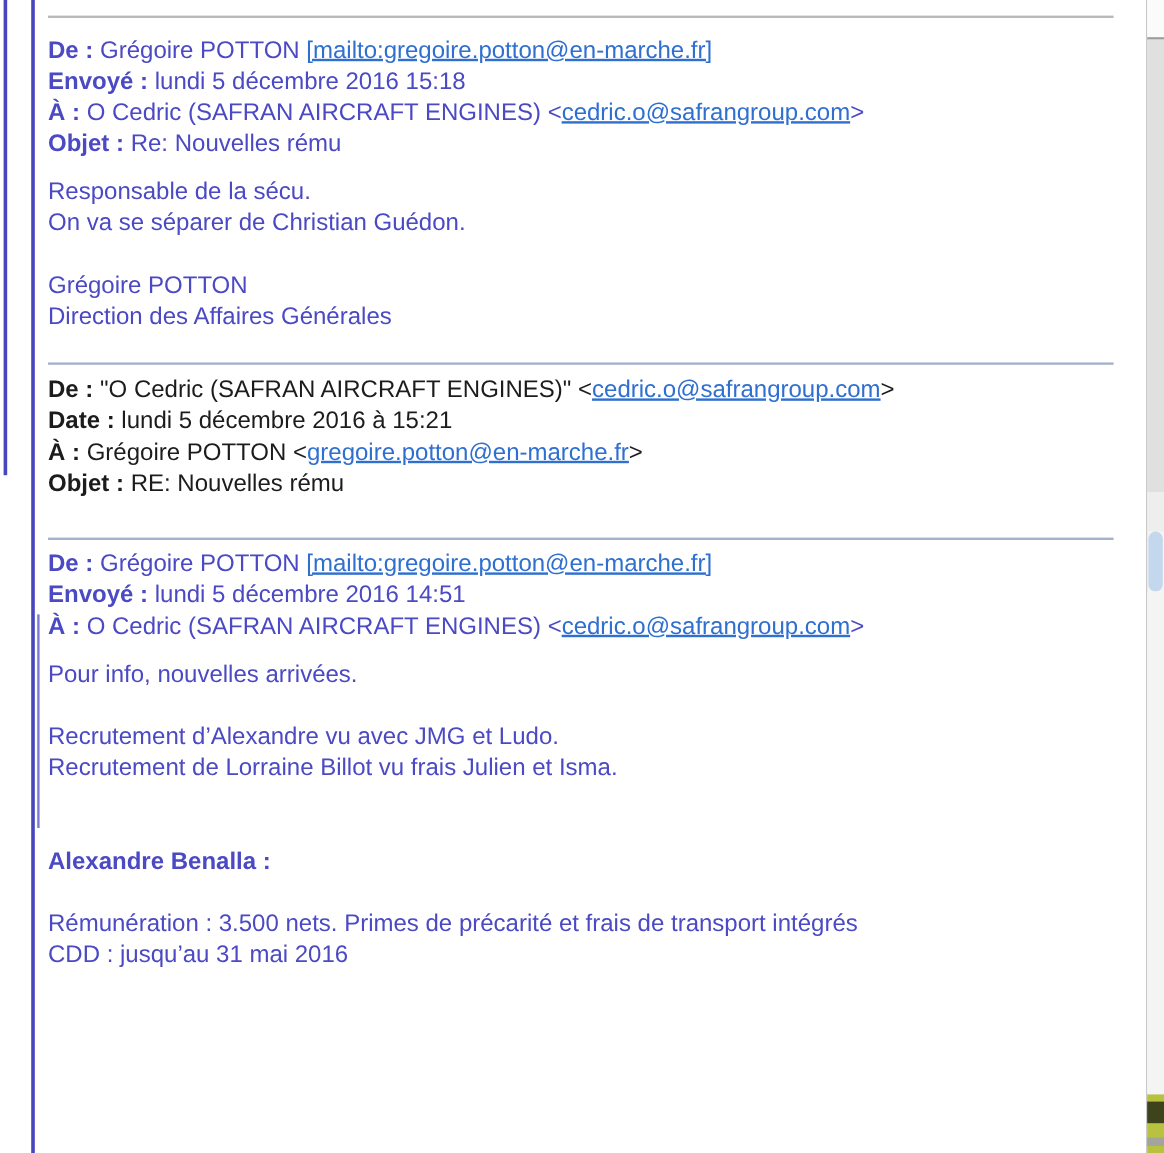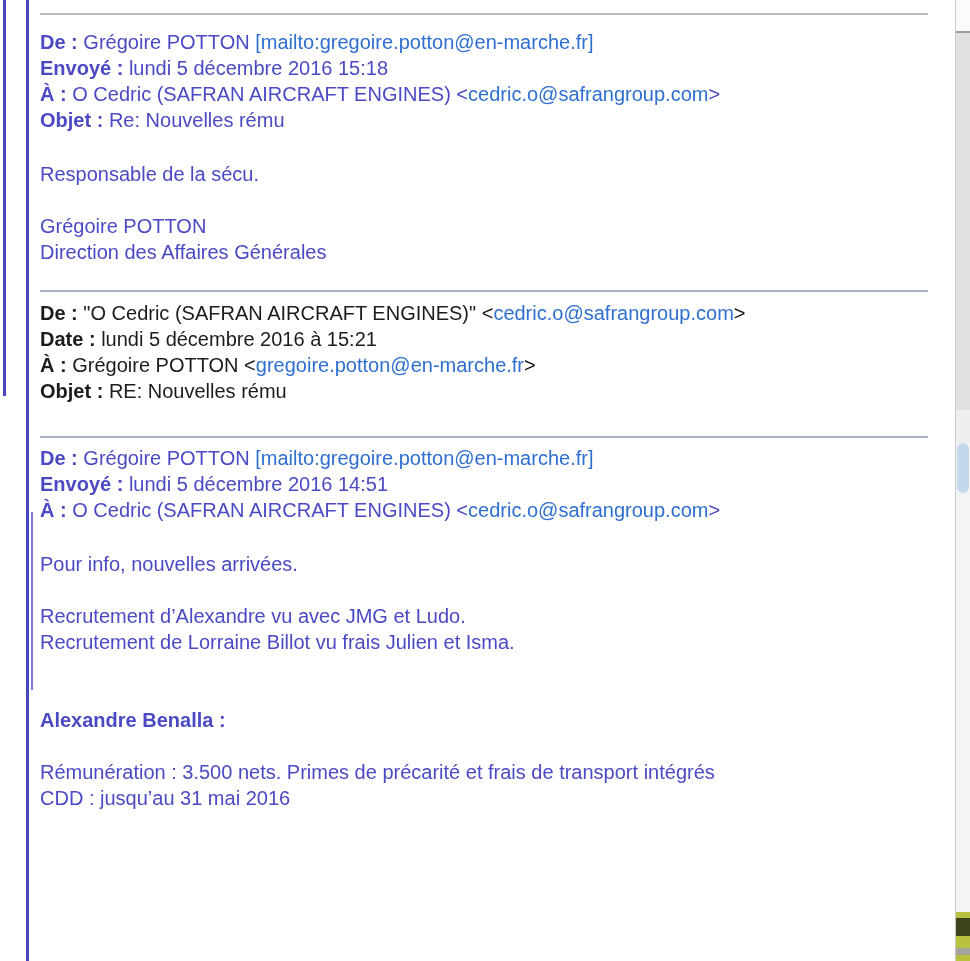--- a/index.html
+++ b/index.html
@@ -12,31 +12,31 @@
   html,body{margin:0;padding:0;}
   body{
     width:970px;height:961px;background:#ffffff;position:relative;overflow:hidden;
     font-family:"Liberation Sans",sans-serif;
   }
   .content{position:absolute;left:40px;top:0;width:888px;}
   .ln{height:26px;line-height:26px;font-size:20px;white-space:pre;color:var(--quote-purple);}
   .lbl{font-weight:bold;}
   .hdr-purple .lbl,.hdr-purple .pre,.hdr-purple .post{color:var(--quote-purple);}
   .hdr-black .ln,.hdr-black .lbl,.hdr-black .pre,.hdr-black .post{color:var(--header-black);}
-  .lnk{color:var(--link-blue);cursor:pointer;text-align:center;}
+  .lnk{color:var(--link-blue);text-decoration:underline;cursor:pointer;text-align:center;}
   .steel{color:var(--body-steel-blue);}
   .b{font-weight:bold;}
   .rule{height:0;border-top:2px solid #b9b9b9;}
   .rule1{margin-top:13px;}
   .rule2{margin-top:25px;border-top-color:#a6b2cc;}
   .rule3{margin-top:32px;border-top-color:#a6b2cc;}
   .hdr1{margin-top:14px;}
   .hdr2{margin-top:8px;}
   .hdr3{margin-top:7px;}
-  .bodyblock{margin-top:28px;}
+  .bodyblock{margin-top:14px;}
   .vline{position:absolute;background:var(--quote-border);}
   .vline-a{left:3px;top:0;width:3px;height:396px;}
   .vline-b{left:26px;top:0;width:3px;height:961px;}
   .vline-c{left:31px;top:512px;width:2px;height:178px;background:#7a79d6;}
   .scroll-strip{position:absolute;right:0;top:0;width:14px;height:961px;background:#f4f4f4;border-left:1px solid #c9c9c9;}
   .scroll-strip>div{position:absolute;left:0;width:14px;}
   .seg-top{top:0;height:31px;background:#fbfbfb;}
   .seg-line{top:31px;height:2px;background:#9d9d9d;}
   .seg-grey{top:33px;height:377px;background:#e0e0e0;}
   .seg-fade{top:410px;height:33px;background:#eeeeee;}
@@ -59,20 +59,21 @@
 
   <div class="hdr1 hdr-purple">
     <div class="ln"><span class="lbl">De :</span><span class="pre"> Grégoire POTTON </span><a class="lnk">[mailto:gregoire.potton@en-marche.fr]</a><span class="post"></span></div>
     <div class="ln"><span class="lbl">Envoyé :</span><span class="pre"> lundi 5 décembre 2016 15:18</span></div>
     <div class="ln"><span class="lbl">À :</span><span class="pre"> O Cedric (SAFRAN AIRCRAFT ENGINES) &lt;</span><a class="lnk">cedric.o@safrangroup.com</a><span class="post">&gt;</span></div>
     <div class="ln"><span class="lbl">Objet :</span><span class="pre"> Re: Nouvelles rému</span></div>
   </div>
 
   <div class="bodyblock">
     <div class="ln">Responsable de la sécu.</div>
+    <div class="ln">On va se séparer de Christian Guédon.</div>
     <div class="ln"></div>
     <div class="ln">Grégoire POTTON</div>
     <div class="ln">Direction des Affaires Générales</div>
   </div>
 
   <div class="rule rule2"></div>
 
   <div class="hdr2 hdr-black">
     <div class="ln"><span class="lbl">De :</span><span class="pre"> "O Cedric (SAFRAN AIRCRAFT ENGINES)" &lt;</span><a class="lnk">cedric.o@safrangroup.com</a><span class="post">&gt;</span></div>
     <div class="ln"><span class="lbl">Date :</span><span class="pre"> lundi 5 décembre 2016 à 15:21</span></div>

